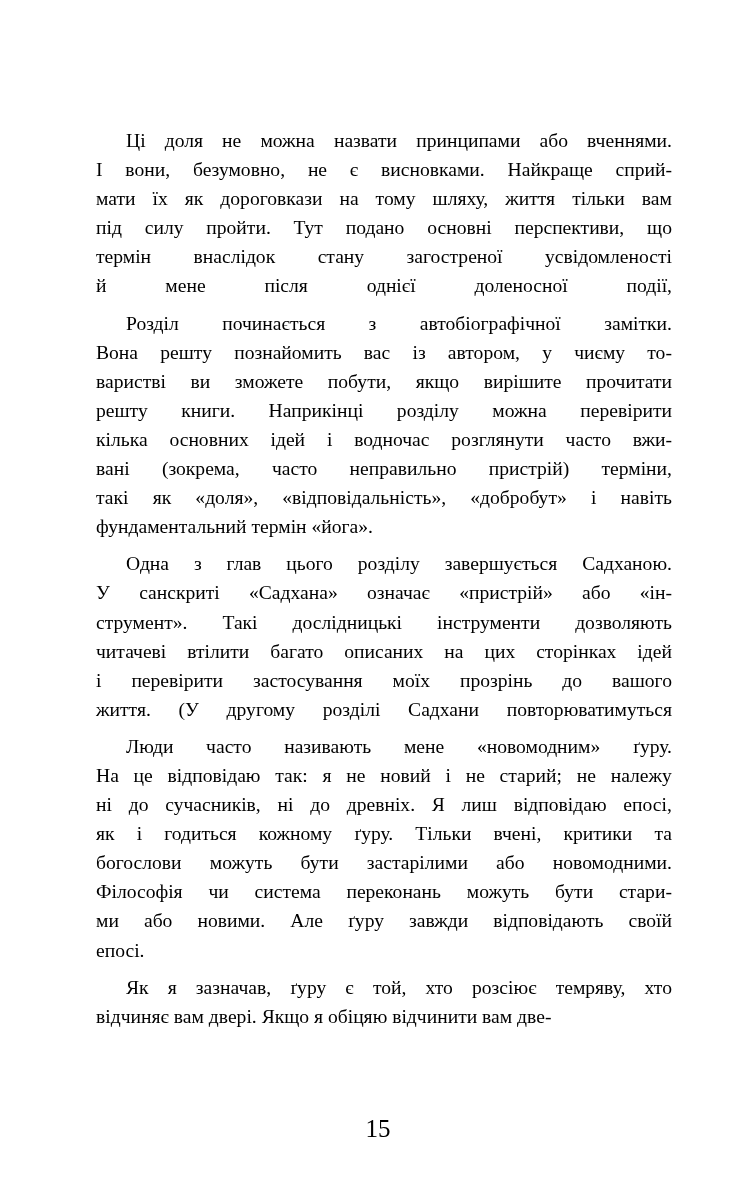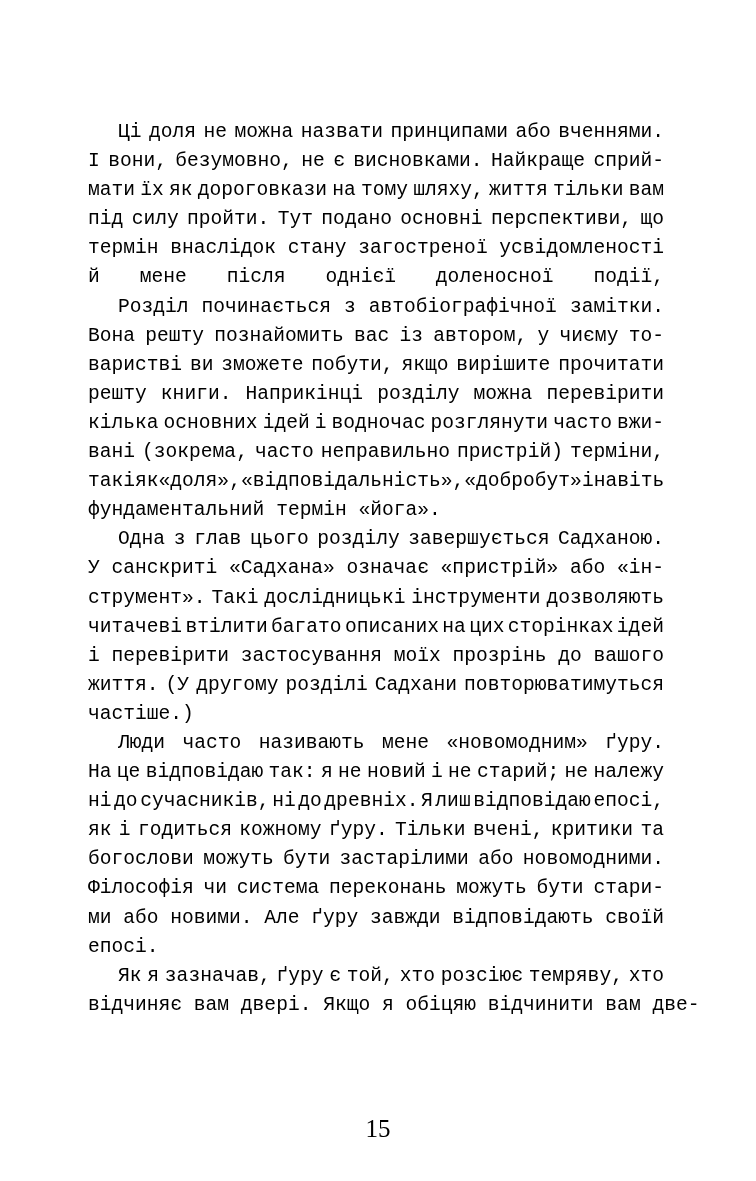--- a/index.html
+++ b/index.html
@@ -23,22 +23,21 @@
     height: 1181px;
     background: #ffffff;
   }
   .text-column {
     position: absolute;
     left: 88px;
     top: 118px;
     width: 576px;
   }
   .para {
-    margin: 0;
-    font-family: Liberation Mono, monospace;
+    margin: 8px;
   }
   
   .line {
     display: block;
     width: 576px;
     height: 29.1px;
     line-height: 29.1px;
     font-size: 19.6px;
     white-space: nowrap;
     letter-spacing: 0;
@@ -251,21 +250,20 @@
           <span class="w">вашого</span>
         </span>
         <span class="line j">
           <span class="w">життя.</span>
           <span class="w">(У</span>
           <span class="w">другому</span>
           <span class="w">розділі</span>
           <span class="w">Садхани</span>
           <span class="w">повторюватимуться</span>
         </span>
-        <span class="line last">частіше.)</span>
       </p>
       <p class="para">
         <span class="line indent j">
           <span class="w">Люди</span>
           <span class="w">часто</span>
           <span class="w">називають</span>
           <span class="w">мене</span>
           <span class="w">«новомодним»</span>
           <span class="w">ґуру.</span>
         </span>

